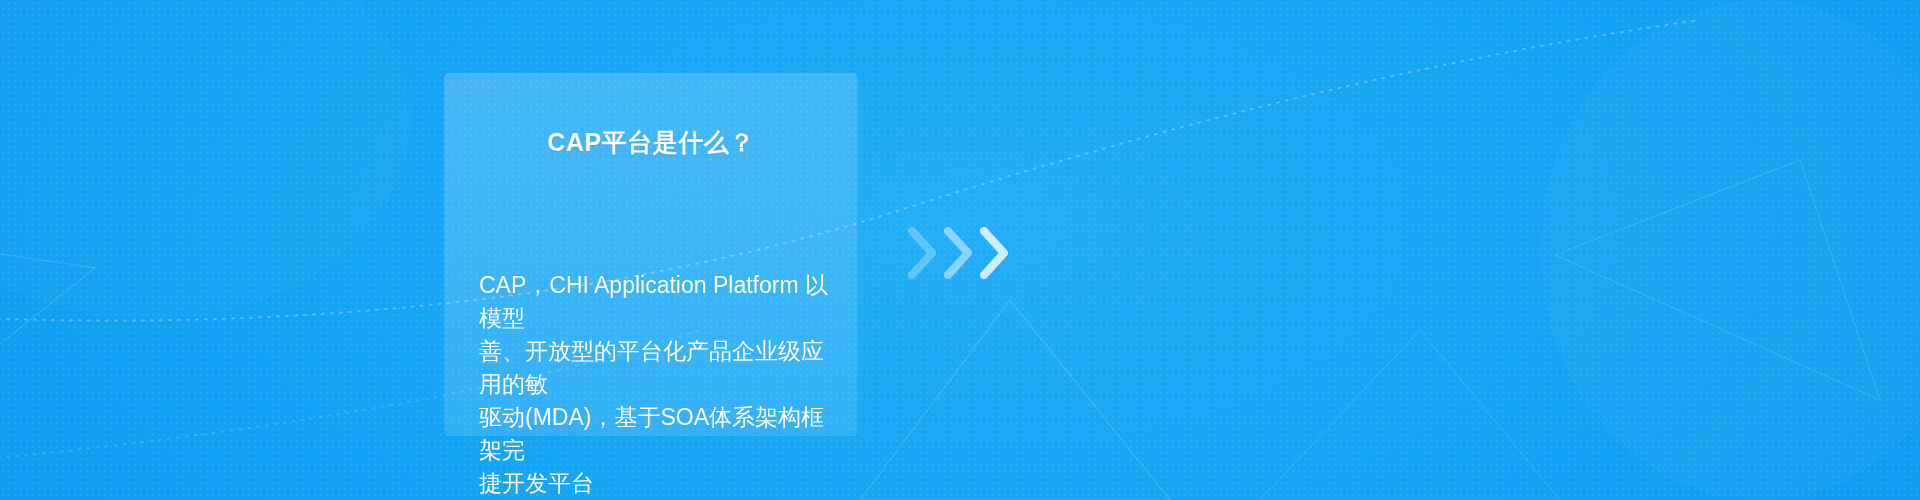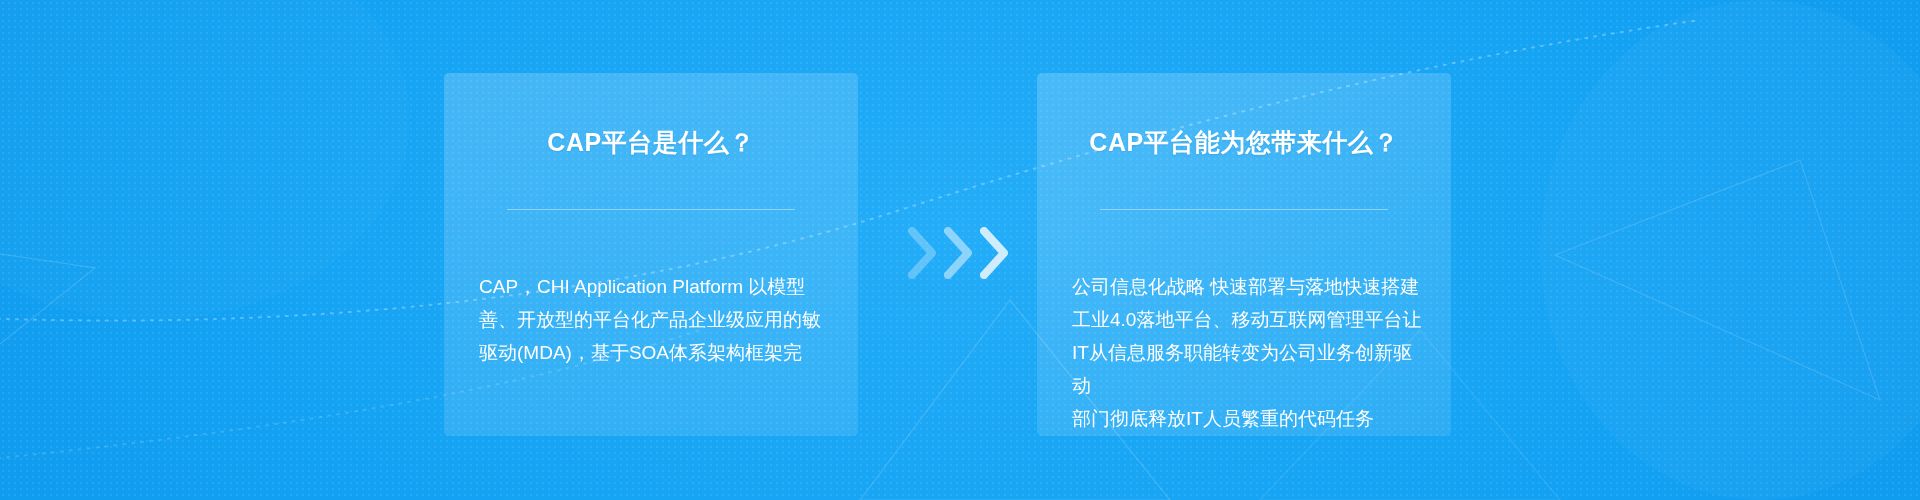--- a/index.html
+++ b/index.html
@@ -80,21 +80,21 @@
   .card-divider {
     margin-top:26px;
     width:288px;
     height:1px;
     background:rgba(255,255,255,0.42);
   }
 
   .card-body {
     margin-top:36px;
     width:100%;
-    font-size:19px;
+    font-size:23px;
     line-height:33px;
     color:#ffffff;
     text-align:left;
     padding-left:9px;
     padding-right:2px;
   }
   .card-body p { margin:0; }
 
   
   .chevrons {
@@ -137,40 +137,31 @@
 
   <div class="cards">
 
     <div class="card card-left">
       <div class="card-title">CAP平台是什么？</div>
       <div class="card-divider"></div>
       <div class="card-body">
         <p>CAP，CHI Application Platform 以模型</p>
         <p>善、开放型的平台化产品企业级应用的敏</p>
         <p>驱动(MDA)，基于SOA体系架构框架完</p>
+        <p>捷开发平台</p>
       </div>
     </div>
 
     <div class="chevrons">
       <svg class="chev chev-1" width="34" height="56" viewBox="0 0 34 56">
         <path d="M 6 6 L 26 28 L 6 50" fill="none" stroke="#ffffff" stroke-width="8" stroke-linecap="round" stroke-linejoin="round"></path>
       </svg>
       <svg class="chev chev-2" width="34" height="56" viewBox="0 0 34 56">
         <path d="M 6 6 L 26 28 L 6 50" fill="none" stroke="#ffffff" stroke-width="8" stroke-linecap="round" stroke-linejoin="round"></path>
       </svg>
       <svg class="chev chev-3" width="34" height="56" viewBox="0 0 34 56">
         <path d="M 6 6 L 26 28 L 6 50" fill="none" stroke="#ffffff" stroke-width="8" stroke-linecap="round" stroke-linejoin="round"></path>
       </svg>
     </div>
 
-    <div class="card card-right">
-      <div class="card-title">CAP平台能为您带来什么？</div>
-      <div class="card-divider"></div>
-      <div class="card-body">
-        <p>公司信息化战略 快速部署与落地快速搭建</p>
-        <p>工业4.0落地平台、移动互联网管理平台让</p>
-        <p>IT从信息服务职能转变为公司业务创新驱动</p>
-        <p>部门彻底释放IT人员繁重的代码任务</p>
-      </div>
-    </div>
 
   </div>
 </div>
 
 </body></html>

